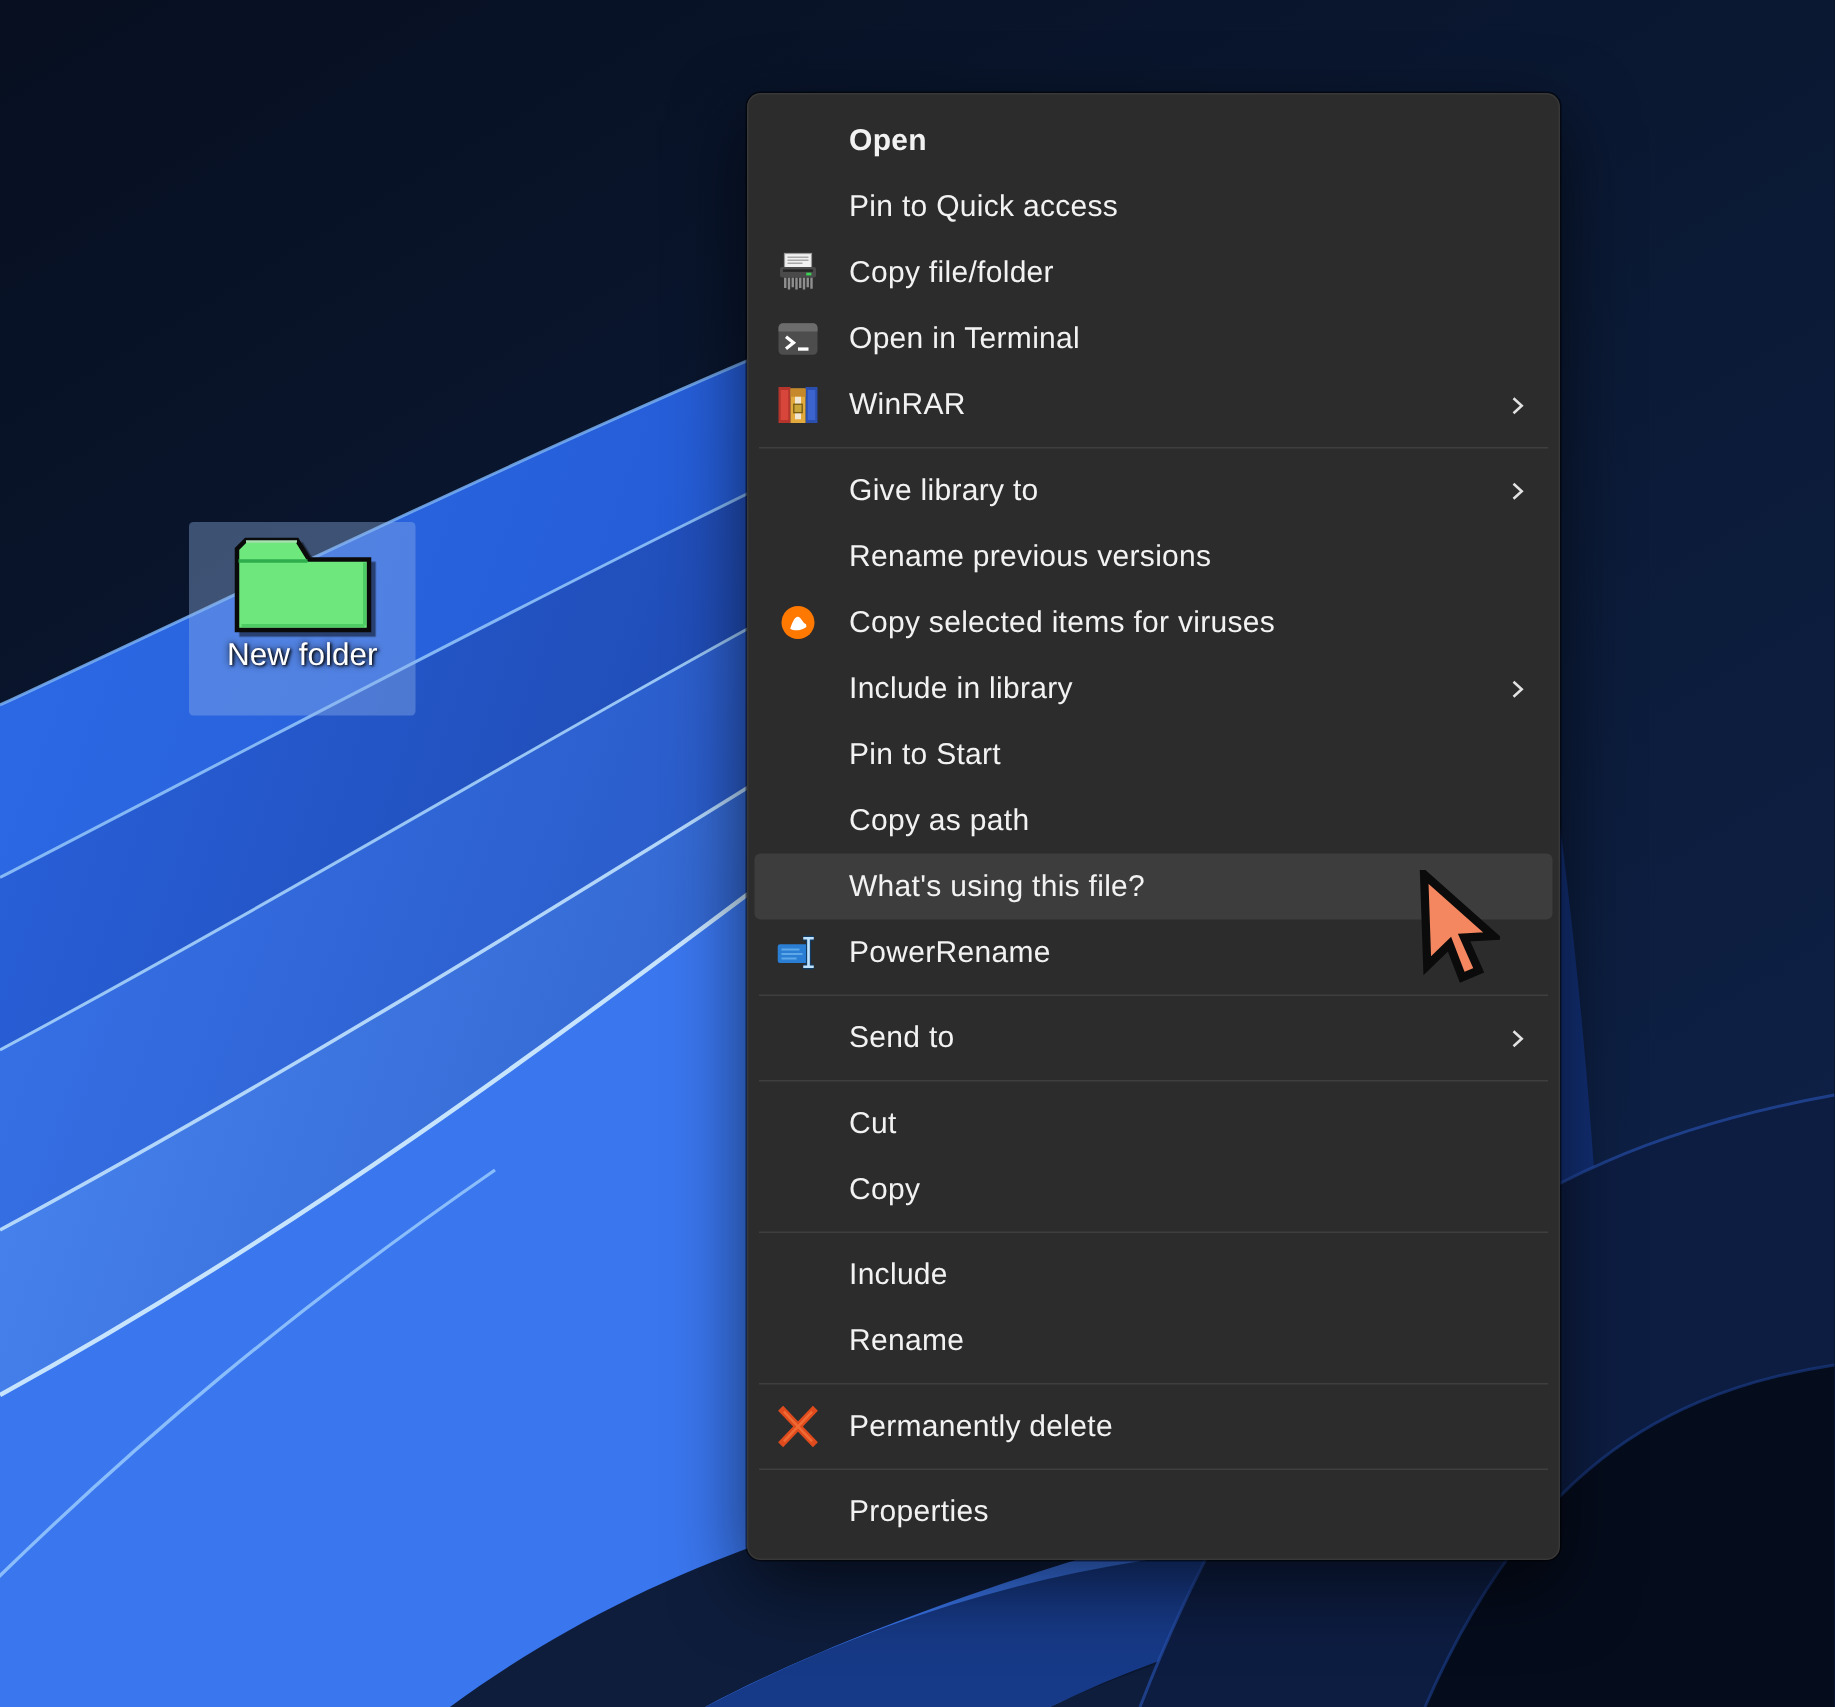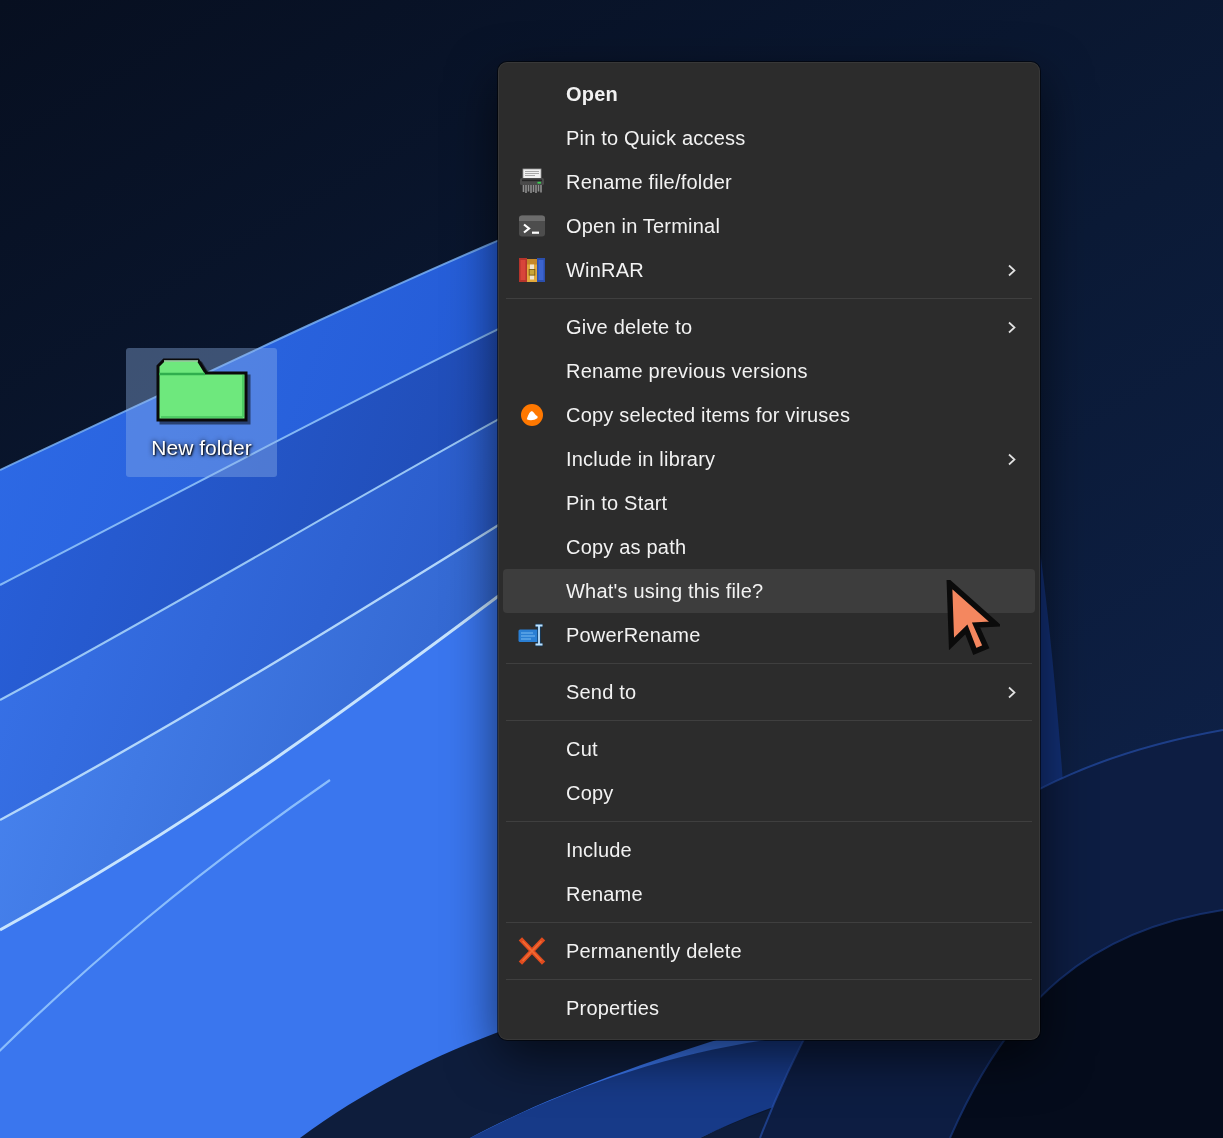--- a/index.html
+++ b/index.html
@@ -11,21 +11,21 @@
   .wallpaper{position:absolute;left:0;top:0;width:1223px;height:1138px;display:block;}
 
   
   .desktop-icon{
     position:absolute;left:126px;top:348px;width:151px;height:129px;
     background:rgba(148,182,235,0.38);border-radius:3px;
     display:flex;flex-direction:column;align-items:center;box-sizing:border-box;
   }
   .folder-svg{margin-top:10px;filter:drop-shadow(3px 3px 0 rgba(0,0,0,0.5));}
   .icon-label{
-    margin-top:12px;color:#ffffff;font-size:21px;line-height:24px;white-space:nowrap;
+    margin-top:1px;color:#ffffff;font-size:21px;line-height:24px;white-space:nowrap;
     text-shadow:1px 1px 2px #000,0 0 5px rgba(0,0,0,0.85);
   }
 
   
   .context-menu{
     position:absolute;left:498px;top:62px;width:542px;box-sizing:border-box;
     background:#2c2c2c;border-radius:9px;padding:10px 0;
     box-shadow:0 18px 50px rgba(0,0,0,0.6),0 0 0 1px rgba(0,0,0,0.55);
     outline:1px solid rgba(255,255,255,0.06);outline-offset:-1px;
   }
@@ -129,21 +129,21 @@
     <span class="mi-icon">
         <svg width="30" height="30" viewBox="0 0 30 30">
           <path d="M6.5 18 v7 M9 18 v8 M11.5 18 v6.5 M14 18 v8 M16.5 18 v7 M19 18 v8 M21.5 18 v6.5 M24 18 v7.5" stroke="#8f8f8f" stroke-width="1.6"></path>
           <rect x="6" y="2" width="18" height="9.5" fill="#f1f1f1" stroke="#9a9a9a" stroke-width="0.8"></rect>
           <path d="M8 4.5 h14 M8 6.5 h14 M8 8.5 h10" stroke="#a8a8a8" stroke-width="1"></path>
           <rect x="3" y="11" width="24" height="7" rx="1.5" fill="#4a4a4a"></rect>
           <rect x="5" y="12.6" width="20" height="1.6" fill="#242424"></rect>
           <rect x="20.5" y="14.8" width="3.4" height="1.8" fill="#39d353"></rect>
         </svg>
       </span>
-    <span class="mi-label">Rename file/folder</span>
+    <span class="mi-label">Copy file/folder</span>
 
   </div>
 
   <div class="menu-item">
     <span class="mi-icon">
         <svg width="30" height="30" viewBox="0 0 30 30">
           <rect x="2" y="4.5" width="26" height="21" rx="3" fill="#4d4d4d"></rect>
           <path d="M2 10 h26 v-2.5 a3 3 0 0 0 -3 -3 h-20 a3 3 0 0 0 -3 3 Z" fill="#6c6c6c"></path>
           <path d="M7 13.5 l5 4 -5 4" stroke="#ffffff" stroke-width="2.2" fill="none"></path>
           <rect x="15" y="20.6" width="7" height="2.2" fill="#ffffff"></rect>
@@ -171,21 +171,21 @@
       <svg width="15" height="15" viewBox="0 0 15 15">
         <path d="M5 2.5 L10.5 7.5 L5 12.5" fill="none" stroke="#e2e2e2" stroke-width="1.7"></path>
       </svg>
     </span>
   </div>
 
   <div class="menu-separator"></div>
 
   <div class="menu-item">
     <span class="mi-icon"></span>
-    <span class="mi-label">Give delete to</span>
+    <span class="mi-label">Give library to</span>
     <span class="mi-chevron">
       <svg width="15" height="15" viewBox="0 0 15 15">
         <path d="M5 2.5 L10.5 7.5 L5 12.5" fill="none" stroke="#e2e2e2" stroke-width="1.7"></path>
       </svg>
     </span>
   </div>
 
   <div class="menu-item">
     <span class="mi-icon"></span>
     <span class="mi-label">Rename previous versions</span>

